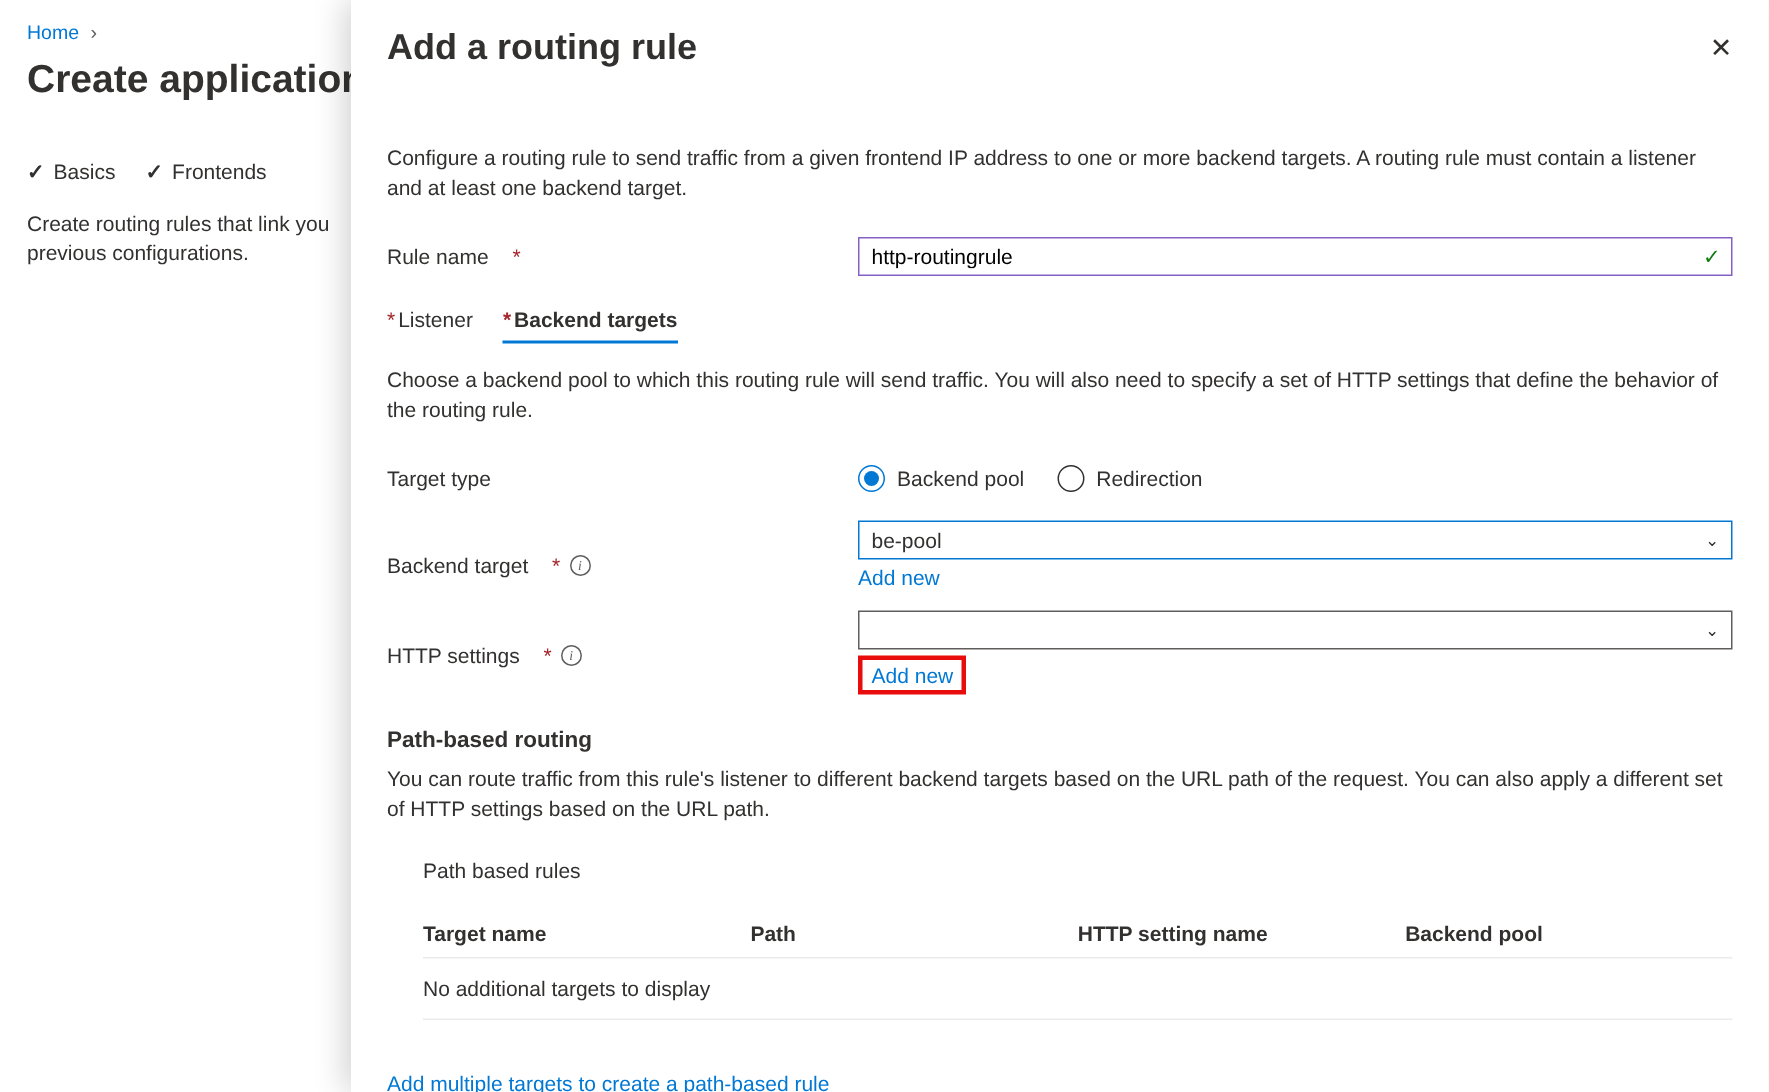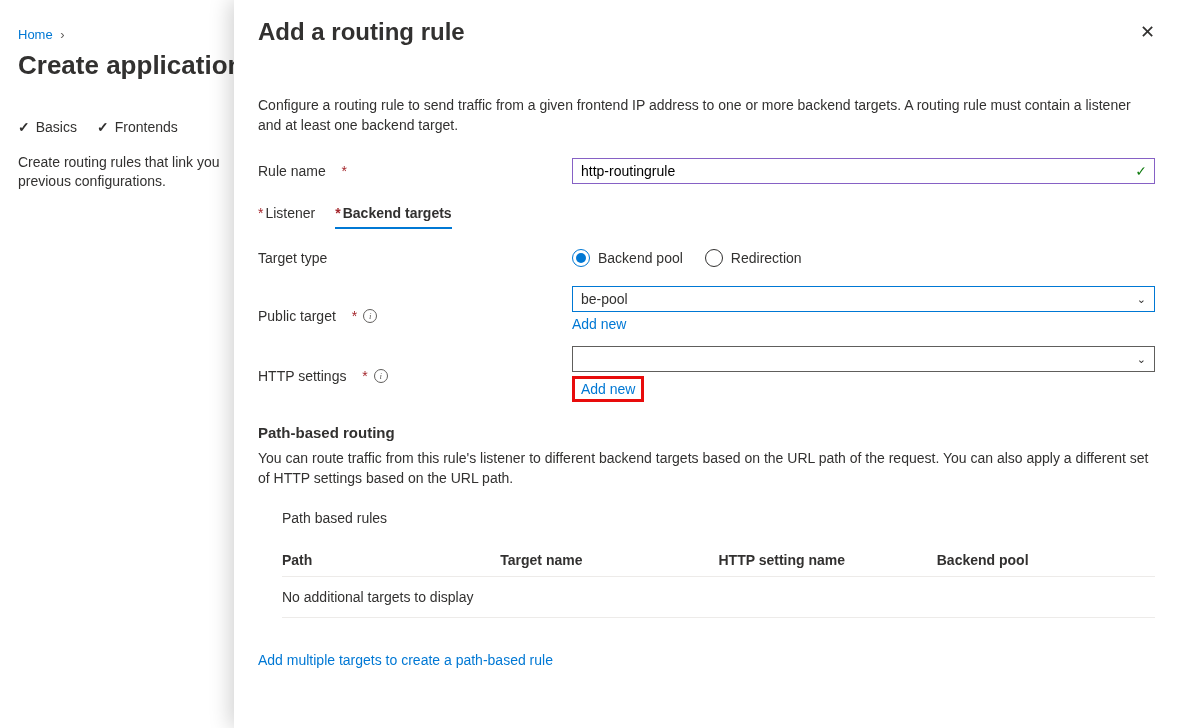--- a/index.html
+++ b/index.html
@@ -1,19 +1,19 @@
 <!DOCTYPE html>
 <html><head>
 <meta charset="utf-8">
 <style>
   * { box-sizing: border-box; margin: 0; padding: 0; }
   body { font-family: "Segoe UI", Arial, sans-serif; font-size: 14px; color: #323130; background: #fff; width: 1179px; height: 728px; overflow: hidden; position: relative; }
   
   
-  .bg-layer { position: absolute; left: 0; top: 13px; width: 240px; padding: 14px 18px; }
+  .bg-layer { position: absolute; left: 0; top: 0; width: 240px; padding: 14px 18px; }
   .breadcrumb { font-size: 13px; margin-bottom: 8px; }
   .breadcrumb a { color: #0078d4; text-decoration: none; }
   .breadcrumb-sep { color: #605e5c; margin: 0 4px; }
   .bg-title { font-size: 26px; font-weight: 600; white-space: nowrap; margin-bottom: 38px; }
   .steps-row { display: flex; gap: 20px; margin-bottom: 18px; }
   .step { display: flex; align-items: flex-start; gap: 6px; font-size: 14px; }
   .checkmark::before { content: "✓"; font-weight: bold; }
   .bg-desc { font-size: 14px; color: #323130; line-height: 1.35; margin-bottom: 30px; white-space: nowrap; }
   .frontend-block { text-align: center; margin-left: 100px; }
   .frontend-icon { width: 48px; height: 48px; border-radius: 50%; background: #f3f2f1; display: inline-flex; align-items: center; justify-content: center; margin-bottom: 6px; box-shadow: 0 1px 3px rgba(0,0,0,0.15); }
@@ -110,20 +110,21 @@
       <input type="text" class="text-input rule-name-input" value="http-routingrule" style="">
       <span class="input-check">✓</span>
     </div>
   </div>
   
   <div class="tabs">
     <div class="tab"><span class="req-star">*</span><span>Listener</span></div>
     <div class="tab active"><span class="req-star">*</span><span>Backend targets</span></div>
   </div>
   
+  <div class="section-desc">Choose a backend pool to which this routing rule will send traffic. You will also need to specify a set of HTTP settings that define the behavior of the routing rule.</div>
   
   <div class="form-row">
     <div class="form-label">Target type</div>
     <div class="form-field">
       <div class="radio-group">
         <div class="radio selected">
           <span class="radio-circle">
               <span class="radio-dot"></span>
             </span>
           <span>Backend pool</span>
@@ -131,21 +132,21 @@
         <div class="radio">
           <span class="radio-circle"></span>
           <span>Redirection</span>
         </div>
       </div>
     </div>
   </div>
   
   <div class="form-row" style="align-items:flex-start; margin-top:6px;">
     <div class="form-label" style="padding-top:22px;">
-      <span>Public target</span>&nbsp;<span class="req">*</span>
+      <span>Backend target</span>&nbsp;<span class="req">*</span>
       <span class="info-icon">i</span>
     </div>
     <div class="form-field">
       <div class="select highlighted">
         <span>be-pool</span>
         <span class="chevron">⌄</span>
       </div>
       <span class="add-new-link">Add new</span>
     </div>
   </div>
@@ -163,22 +164,22 @@
       <span class="add-new-link add-new-box">Add new</span>
     </div>
   </div>
   
   <div class="section-heading">Path-based routing</div>
   <div class="section-desc">You can route traffic from this rule's listener to different backend targets based on the URL path of the request. You can also apply a different set of HTTP settings based on the URL path.</div>
   
   <div class="path-table">
     <div class="path-table-title">Path based rules</div>
     <div class="path-table-head">
+      <div class="path-col">Target name</div>
       <div class="path-col">Path</div>
-      <div class="path-col">Target name</div>
       <div class="path-col">HTTP setting name</div>
       <div class="path-col">Backend pool</div>
     </div>
     <div class="path-empty">No additional targets to display</div>
   </div>
   
   <span class="bottom-link">Add multiple targets to create a path-based rule</span>
 </div>
 
 </body></html>

